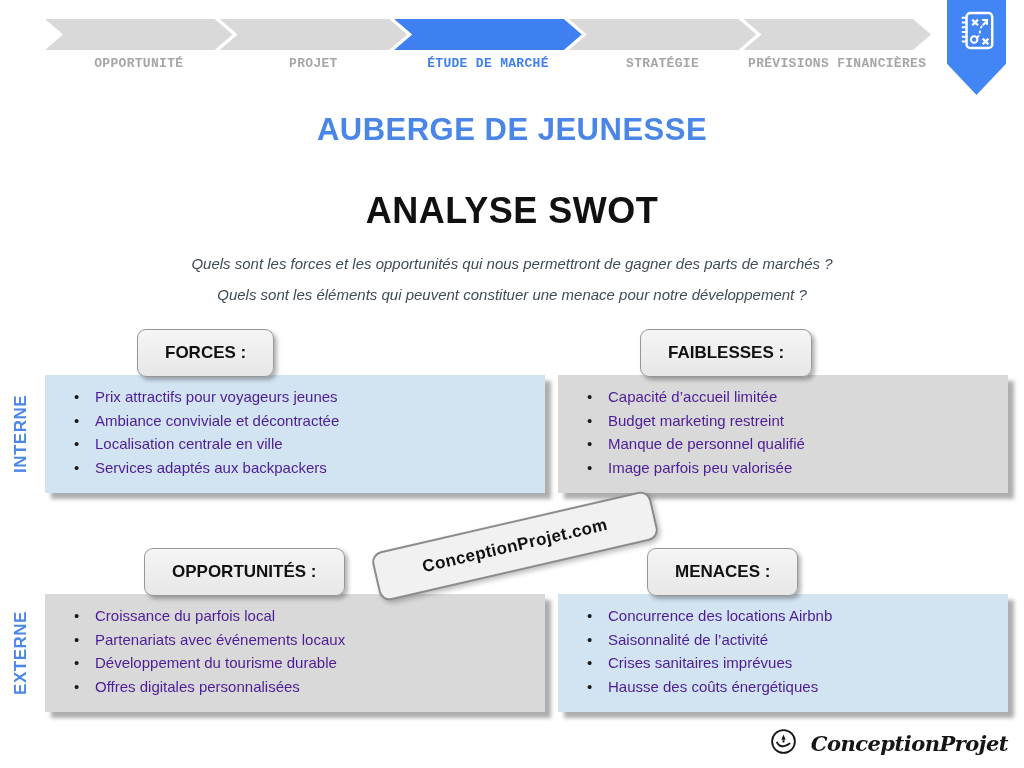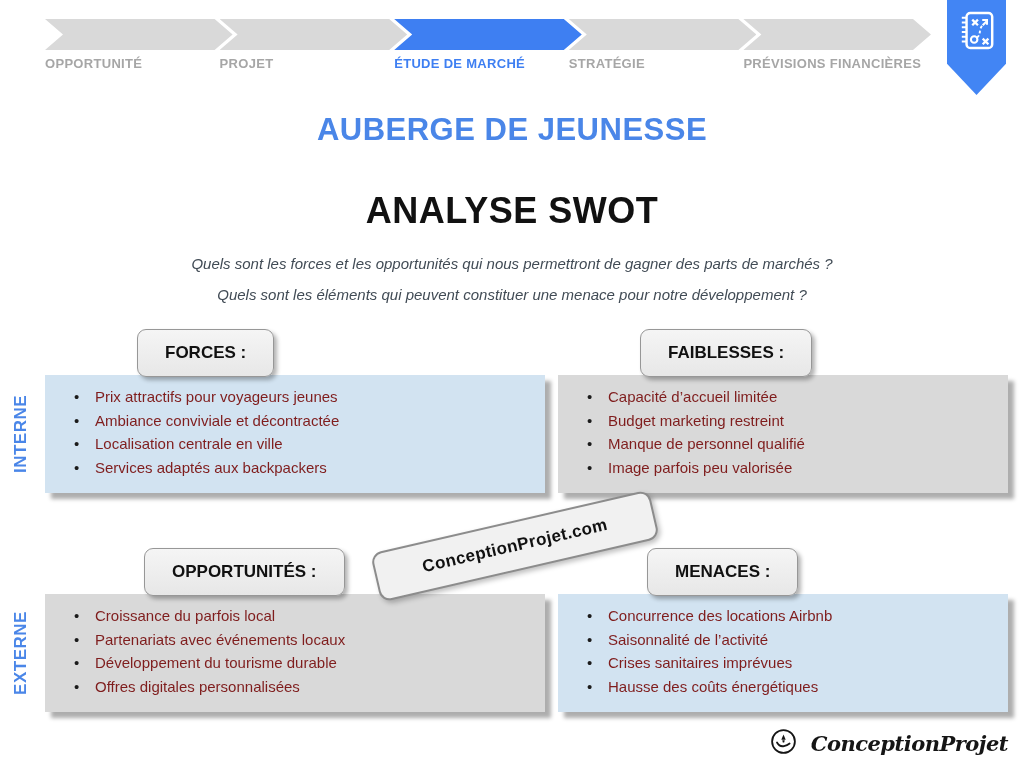--- a/index.html
+++ b/index.html
@@ -6,22 +6,22 @@
   .slide{position:relative;width:1024px;height:768px;background:#ffffff;overflow:hidden;
          font-family:"Liberation Sans",sans-serif;}
 
   
   .chevron-row{position:absolute;left:45px;top:19px;width:886px;height:31px;display:flex;}
   .chevron{flex:1;background:#d9d9d9;
            clip-path:polygon(0 0, calc(100% - 18px) 0, 100% 50%, calc(100% - 18px) 100%, 0 100%, 18px 50%);}
   .chevron + .chevron{margin-left:-13px;}
   .chevron.active{background:#3e7ff2;}
   .step-labels{position:absolute;left:45px;top:56px;width:886px;display:flex;}
-  .step-label{flex:1;margin-left:-13px;font-size:13px;font-weight:bold;
-              color:#a6a6a6;letter-spacing:.3px;white-space:nowrap;}
+  .step-label{flex:1;margin-left:-13px;text-align:center;font-size:13px;font-weight:bold;
+              color:#a6a6a6;letter-spacing:.3px;white-space:nowrap;font-family:Liberation Mono, monospace;}
   .step-label:first-child{margin-left:0;}
   .step-label.active{color:#3e7ff2;}
 
   
   .ribbon{position:absolute;left:947px;top:0;width:59px;height:95px;background:#4285f4;
           clip-path:polygon(0 0,100% 0,100% 67%,50% 100%,0 67%);
           display:flex;justify-content:center;}
   .ribbon svg{margin-top:9px;}
 
   
@@ -47,21 +47,21 @@
 
   .swot-box{position:absolute;height:118px;box-shadow:6px 6px 4px rgba(0,0,0,.32);}
   .tone-blue{background:#d2e3f1;}
   .tone-gray{background:#d9d9d9;}
   .box-forces{left:45px;top:375px;width:500px;}
   .box-faiblesses{left:558px;top:375px;width:450px;}
   .box-opportunites{left:45px;top:594px;width:500px;}
   .box-menaces{left:558px;top:594px;width:450px;}
 
   .swot-box ul{margin:0;padding:10px 8px 0 0;list-style:none;}
-  .swot-box li{position:relative;padding-left:50px;font-size:15px;line-height:23.6px;color:#7f1d1d;}
+  .swot-box li{position:relative;padding-left:50px;font-size:15px;line-height:23.6px;color:#4c1d95;}
   .swot-box li::before{content:"•";position:absolute;left:29px;top:0;color:#1b1b1b;}
 
   .side-label{position:absolute;left:0;width:42px;height:118px;display:flex;
               align-items:center;justify-content:center;}
   .side-label span{transform:rotate(-90deg);white-space:nowrap;font-size:17px;
                    font-weight:bold;color:#4a86e8;letter-spacing:.5px;}
   .side-interne{top:375px;} .side-externe{top:594px;}
 
   
   .watermark{position:absolute;left:372px;top:521px;width:282px;height:46px;

